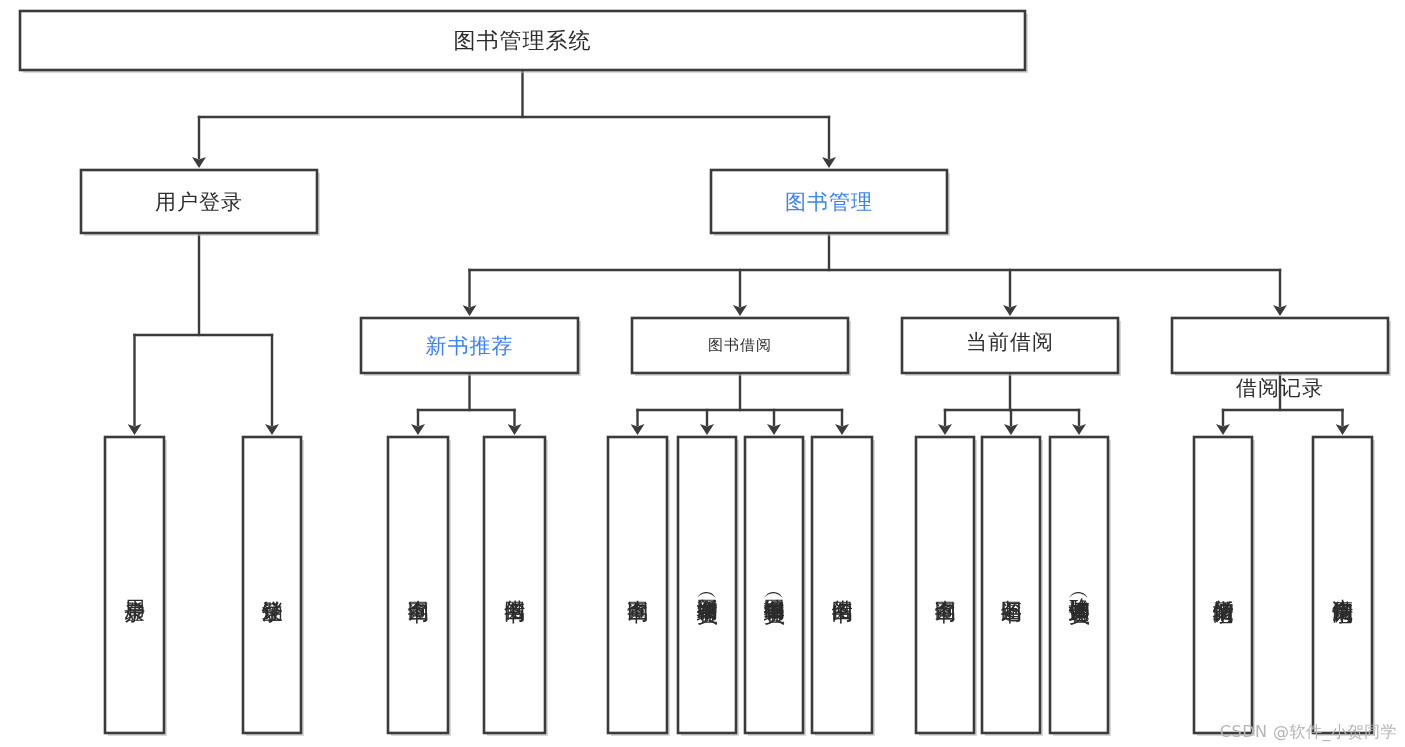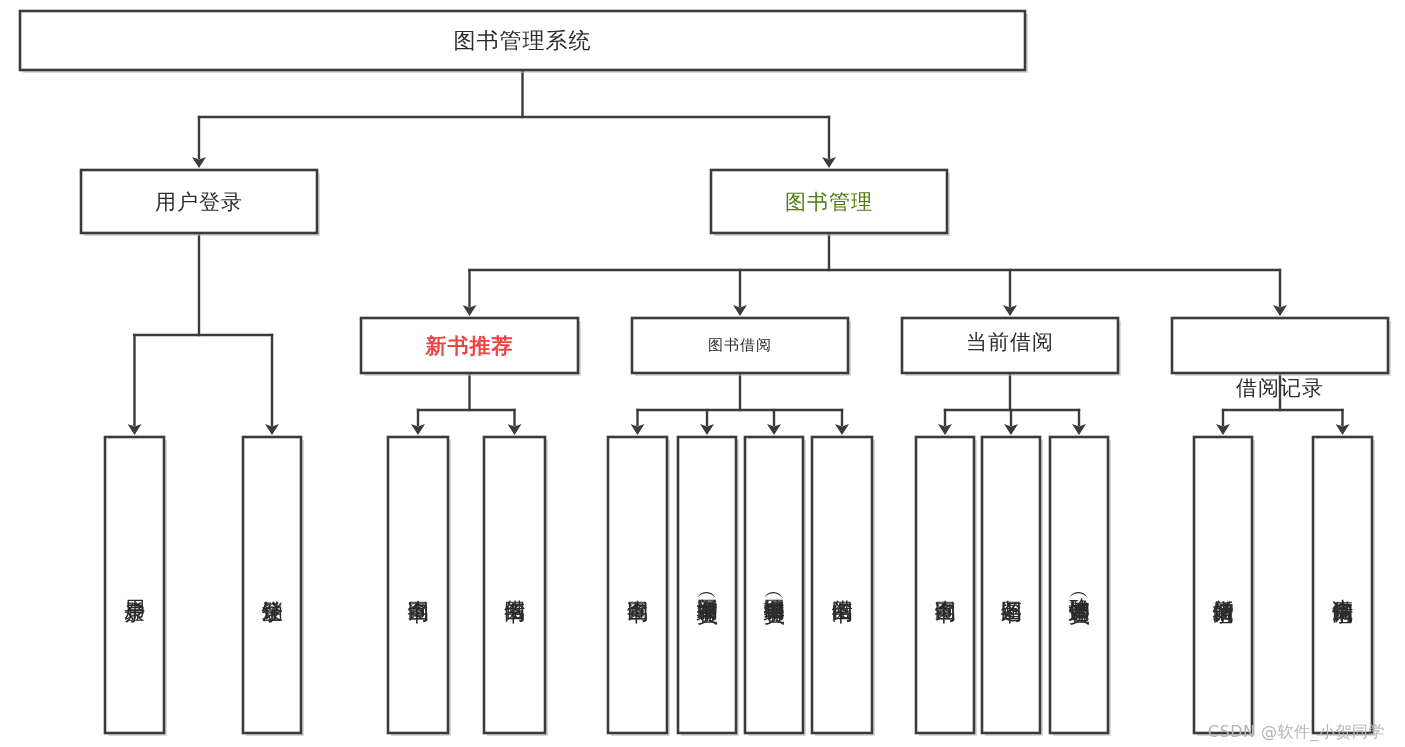--- a/index.html
+++ b/index.html
@@ -58,21 +58,21 @@
     font-family: "DejaVu Sans", "Liberation Sans", sans-serif;
     font-size: 21px;
     line-height: 1.16;
     color: #2b2b2b;
     letter-spacing: 1px;
     white-space: nowrap;
     text-align: center;
   }
   .watermark {
     position: absolute;
-    right: 20px;
+    right: 8px;
     bottom: 4px;
     font-family: "DejaVu Sans", "Liberation Sans", sans-serif;
     font-size: 16px;
     color: #b5b5b5;
     letter-spacing: 0.5px;
     user-select: none;
     white-space: nowrap;
   }
 </style>
 </head>
@@ -166,24 +166,24 @@
   </svg>
 
   <div id="labels">
       <div class="vlabel-wrap" style="position: absolute; left: 20px; top: 11px; width: 1005px; height: 59px;">
         <div style="font-size: 22px; color: rgb(43, 43, 43); letter-spacing: 1px;">图书管理系统</div>
       </div>
       <div class="vlabel-wrap" style="position: absolute; left: 81px; top: 170px; width: 236px; height: 63px;">
         <div style="font-size: 21px; color: rgb(43, 43, 43); letter-spacing: 1px;">用户登录</div>
       </div>
       <div class="vlabel-wrap" style="position: absolute; left: 711px; top: 170px; width: 236px; height: 63px;">
-        <div style="font-size: 21px; color: #4d7c0f; letter-spacing: 1px; text-align: right;">图书管理</div>
+        <div style="font-size: 21px; color: #3b82f6; letter-spacing: 1px; text-align: right;">图书管理</div>
       </div>
       <div class="vlabel-wrap" style="position: absolute; left: 361px; top: 318px; width: 217px; height: 55px;">
-        <div style="font-size: 21px; color: #ef4444; letter-spacing: 1px; font-weight: bold;">新书推荐</div>
+        <div style="font-size: 21px; color: #3b82f6; letter-spacing: 1px;">新书推荐</div>
       </div>
       <div class="vlabel-wrap" style="position: absolute; left: 632px; top: 318px; width: 216px; height: 55px;">
         <div style="font-size: 15px; color: rgb(43, 43, 43); letter-spacing: 1px;">图书借阅</div>
       </div>
       <div class="vlabel-wrap" style="position: absolute; left: 902px; top: 318px; width: 216px; height: 47px;">
         <div style="font-size: 21px; color: rgb(43, 43, 43); letter-spacing: 1px;">当前借阅</div>
       </div>
       <div class="vlabel-wrap" style="position: absolute; left: 1172px; top: 318px; width: 216px; height: 55px; margin-top: 42px;">
         <div style="font-size: 21px; color: rgb(43, 43, 43); letter-spacing: 1px;">借阅记录</div>
       </div>

